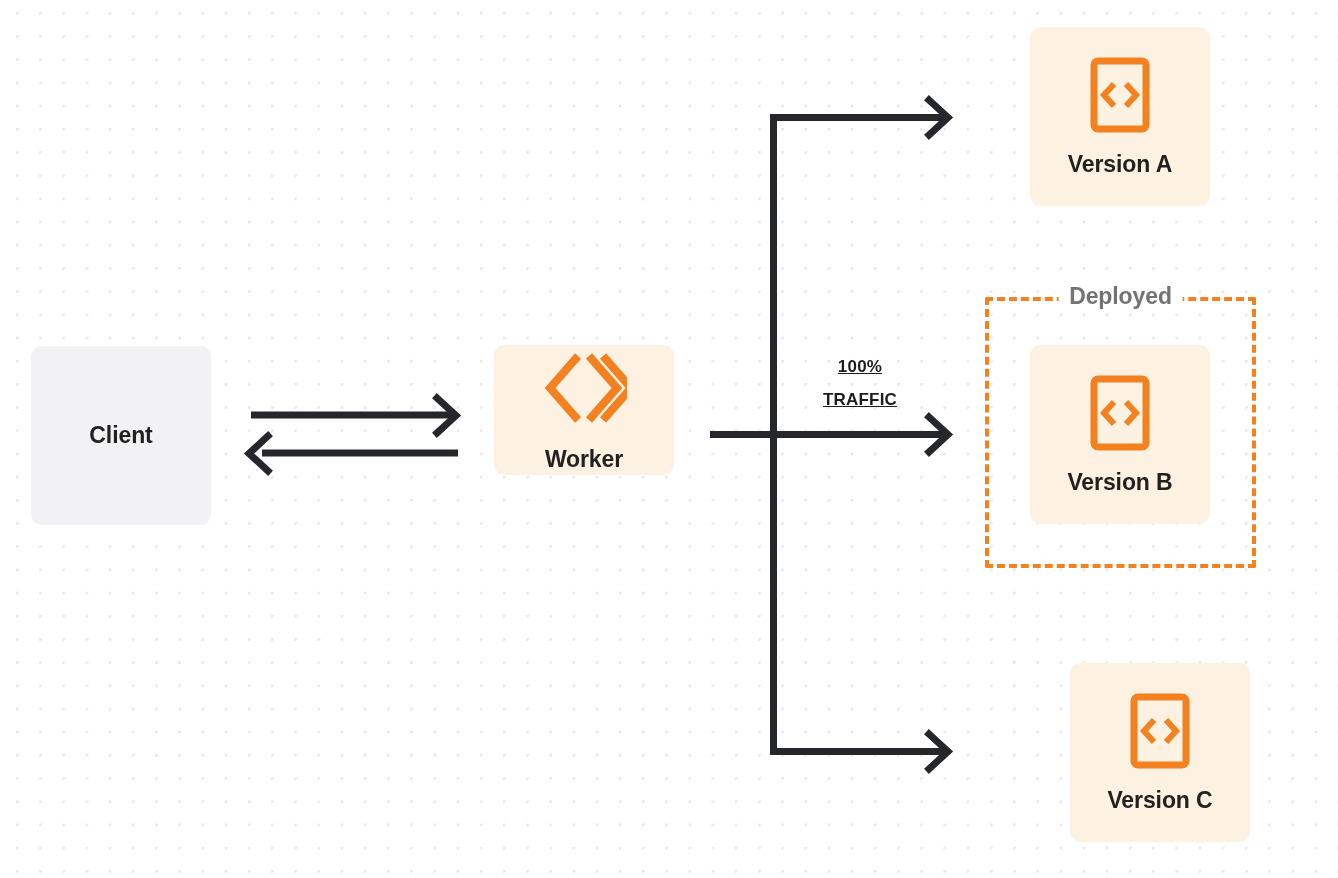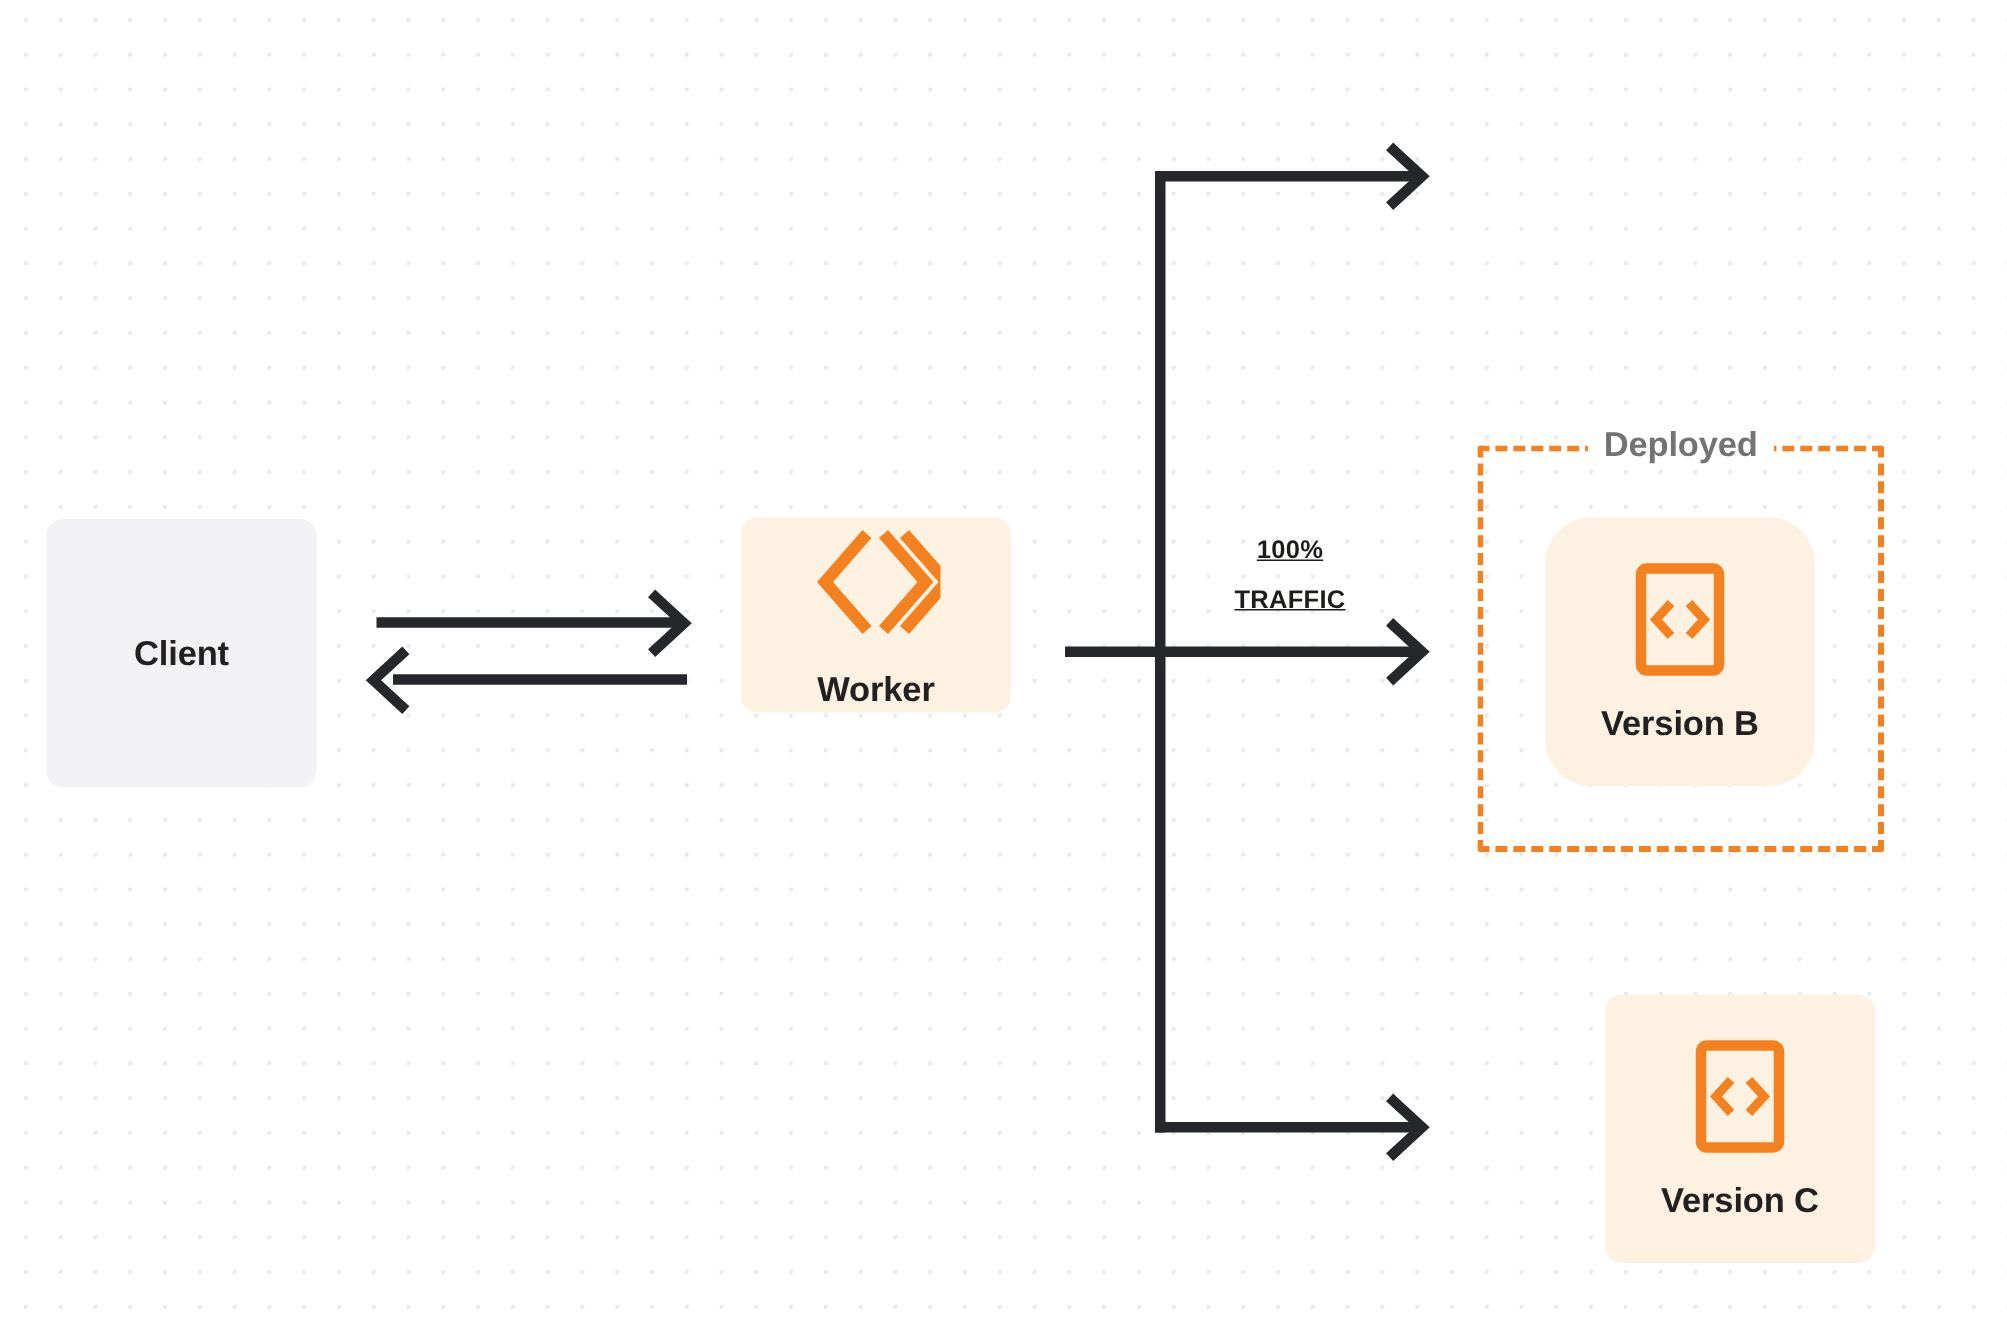--- a/index.html
+++ b/index.html
@@ -41,21 +41,21 @@
     background: #fdf1e2;
     left: 494px; top: 345px;
     width: 180px; height: 130px;
   }
   .node.version {
     background: #fdf1e2;
     left: 1030px;
     width: 180px; height: 179px;
   }
   .node.version-a { top: 27px; }
-  .node.version-b { top: 345px; border-radius: 31px; }
+  .node.version-b { top: 345px; }
   .node.version-c { top: 663px; margin-left: 40px; }
 
   .node-label {
     font-size: 23px;
     font-weight: bold;
     color: #22211f;
     letter-spacing: -0.1px;
     line-height: 1;
   }
   .node.client .node-label { margin: 17px; }
@@ -168,40 +168,50 @@
         <g fill="none" stroke="#f48120" stroke-width="8" stroke-linejoin="miter" stroke-linecap="butt">
           <polyline points="37,6 9,38 37,70"></polyline>
           <polyline points="48,6 76,38 48,70"></polyline>
           <polyline points="62,6 90,38 62,70"></polyline>
         </g>
       </svg>
     </div>
     <div class="node-label">Worker</div>
   </div>
 
-
-  <div class="deployed-group">
-    <div class="deployed-label">Deployed</div>
-  </div>
-
-  <div class="node version version-b">
+  <div class="node version version-a">
     <div class="node-icon">
       <svg width="60" height="76" viewBox="0 0 60 76" aria-hidden="true">
         <rect x="4" y="4" width="52" height="68" rx="4" ry="4" fill="none" stroke="#f48120" stroke-width="7"></rect>
         <polyline points="24,27 14,38 24,49" fill="none" stroke="#f48120" stroke-width="6" stroke-linecap="butt" stroke-linejoin="miter"></polyline>
         <polyline points="36,27 46,38 36,49" fill="none" stroke="#f48120" stroke-width="6" stroke-linecap="butt" stroke-linejoin="miter"></polyline>
       </svg>
     </div>
-    <div class="node-label">Version B</div>
-  </div>
-
-  <div class="node version version-c">
+    <div class="node-label">Version A</div>
+  </div>
+
+  <div class="deployed-group">
+    <div class="deployed-label">Deployed</div>
+  </div>
+
+  <div class="node version version-b">
     <div class="node-icon">
       <svg width="60" height="76" viewBox="0 0 60 76" aria-hidden="true">
         <rect x="4" y="4" width="52" height="68" rx="4" ry="4" fill="none" stroke="#f48120" stroke-width="7"></rect>
         <polyline points="24,27 14,38 24,49" fill="none" stroke="#f48120" stroke-width="6" stroke-linecap="butt" stroke-linejoin="miter"></polyline>
         <polyline points="36,27 46,38 36,49" fill="none" stroke="#f48120" stroke-width="6" stroke-linecap="butt" stroke-linejoin="miter"></polyline>
       </svg>
     </div>
+    <div class="node-label">Version B</div>
+  </div>
+
+  <div class="node version version-c">
+    <div class="node-icon">
+      <svg width="60" height="76" viewBox="0 0 60 76" aria-hidden="true">
+        <rect x="4" y="4" width="52" height="68" rx="4" ry="4" fill="none" stroke="#f48120" stroke-width="7"></rect>
+        <polyline points="24,27 14,38 24,49" fill="none" stroke="#f48120" stroke-width="6" stroke-linecap="butt" stroke-linejoin="miter"></polyline>
+        <polyline points="36,27 46,38 36,49" fill="none" stroke="#f48120" stroke-width="6" stroke-linecap="butt" stroke-linejoin="miter"></polyline>
+      </svg>
+    </div>
     <div class="node-label">Version C</div>
   </div>
 
 </div>
 
 </body></html>

